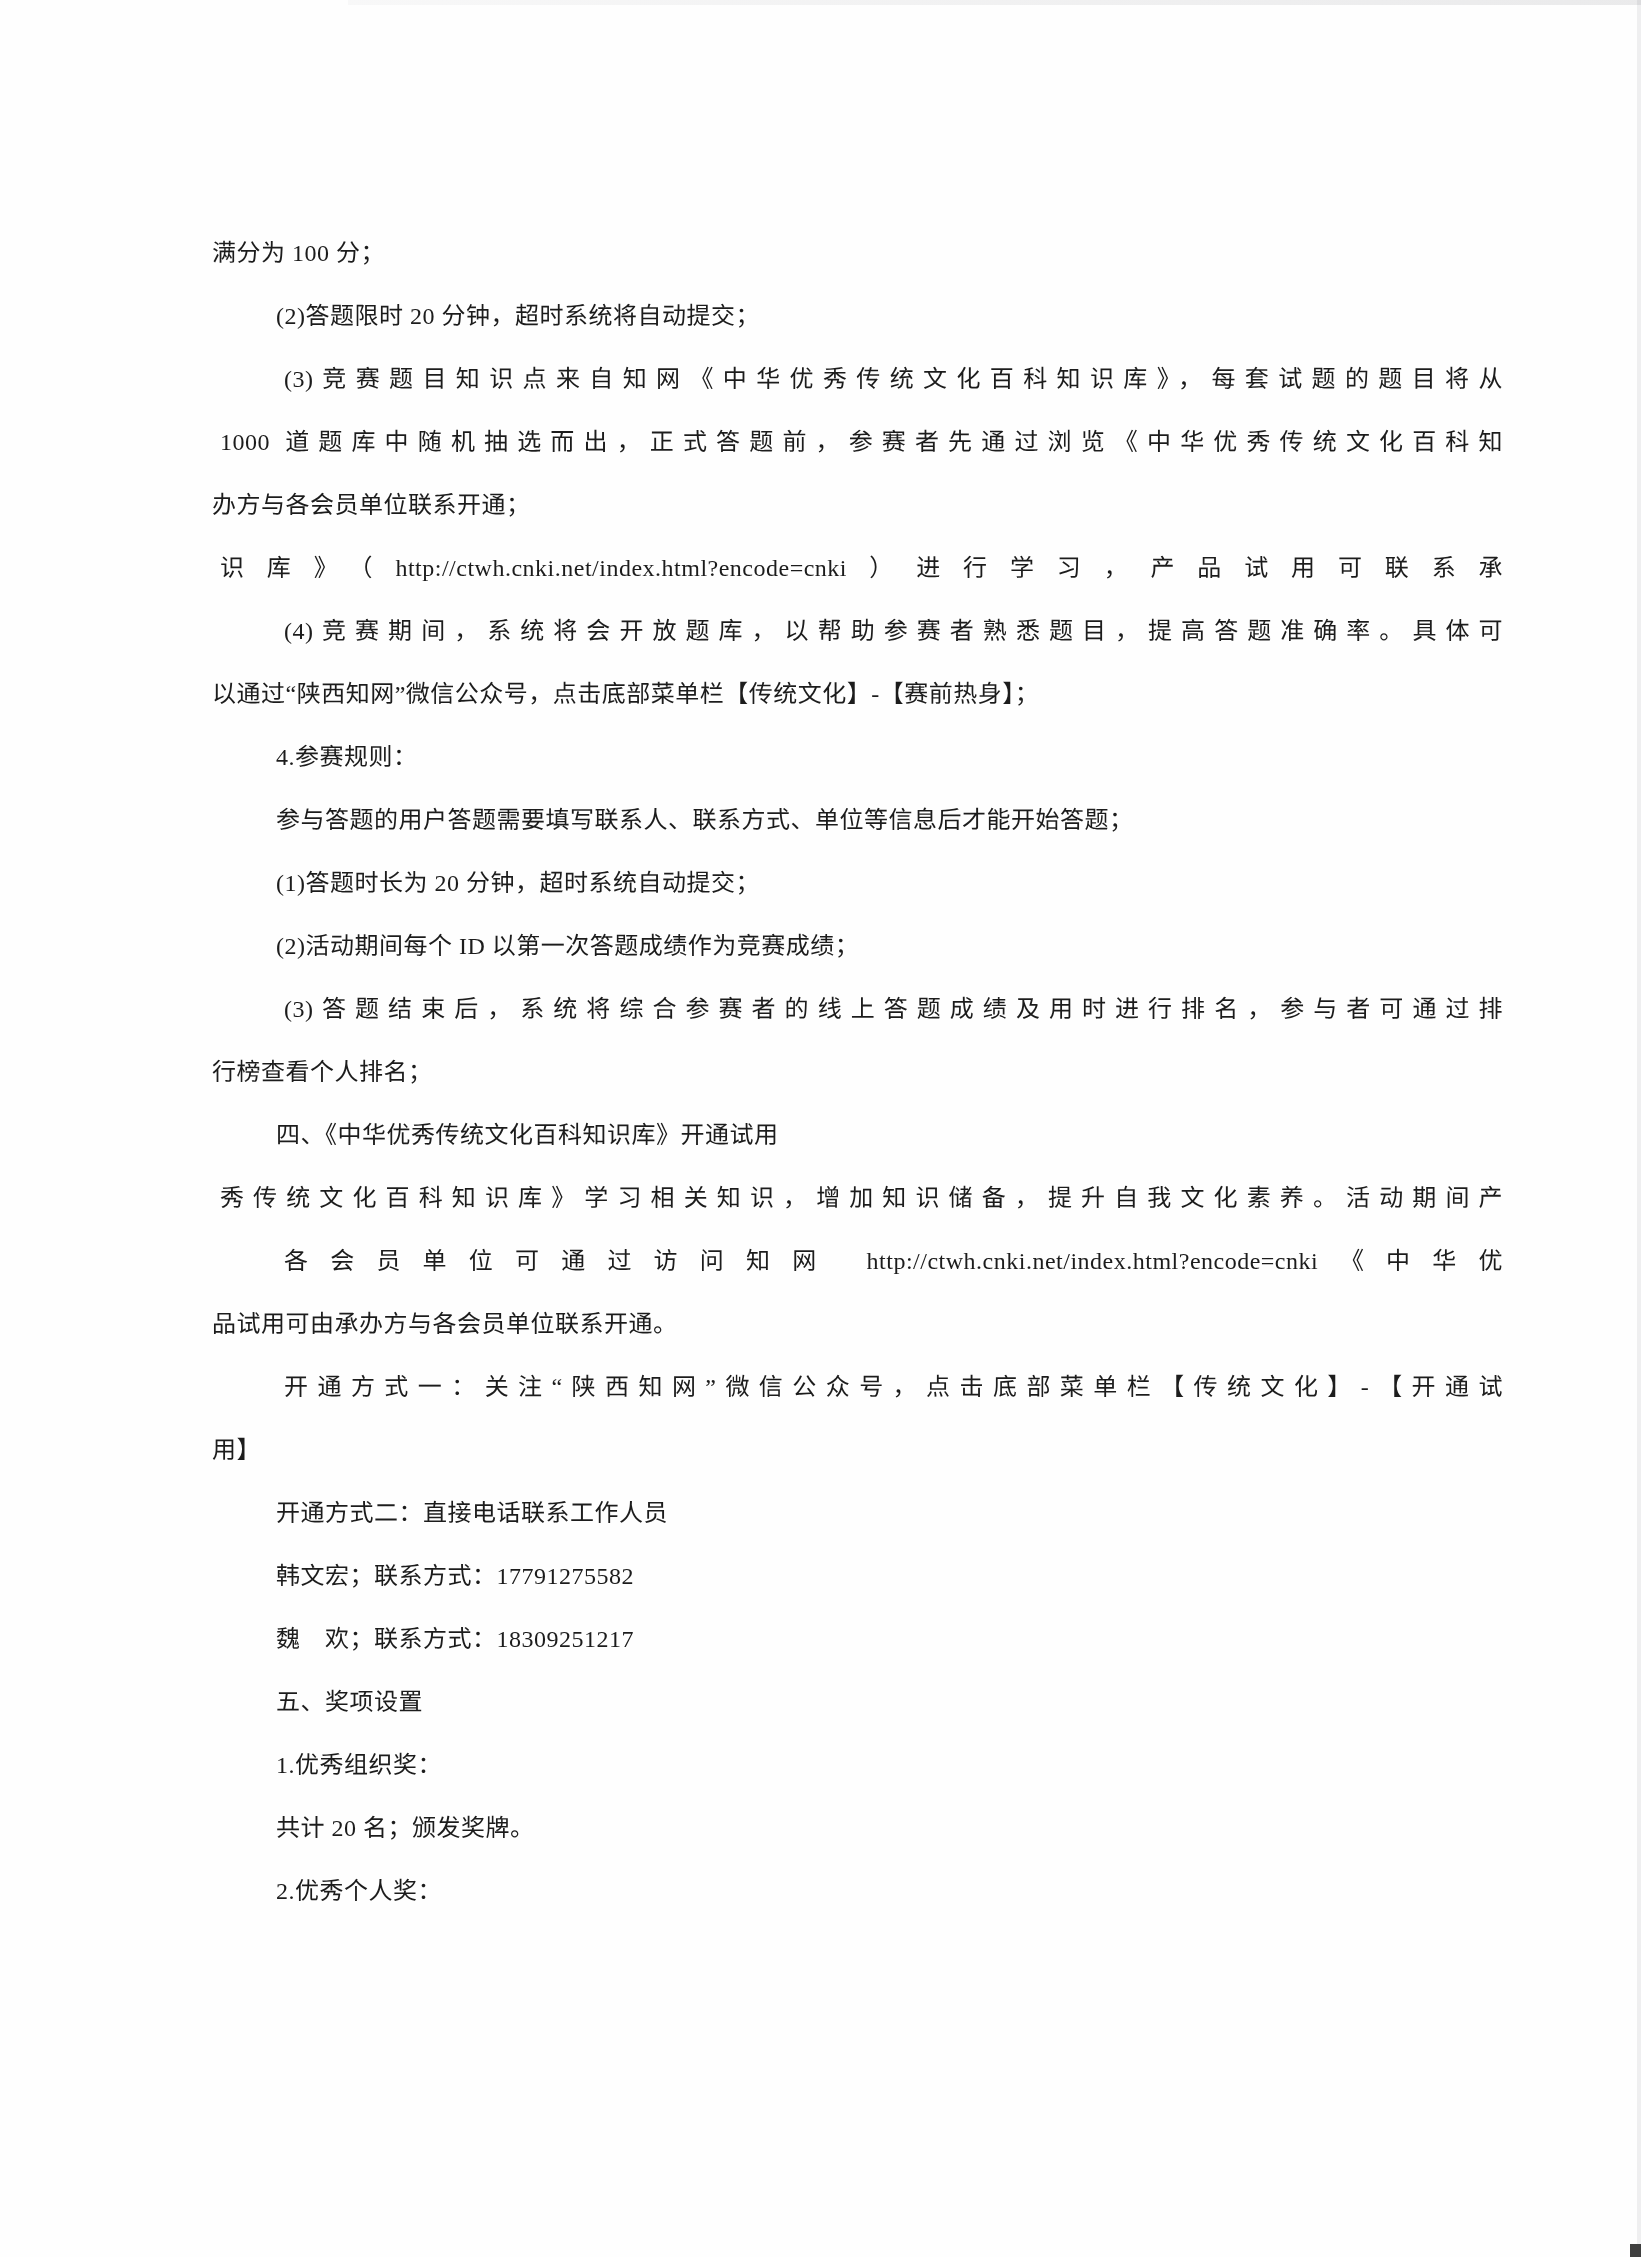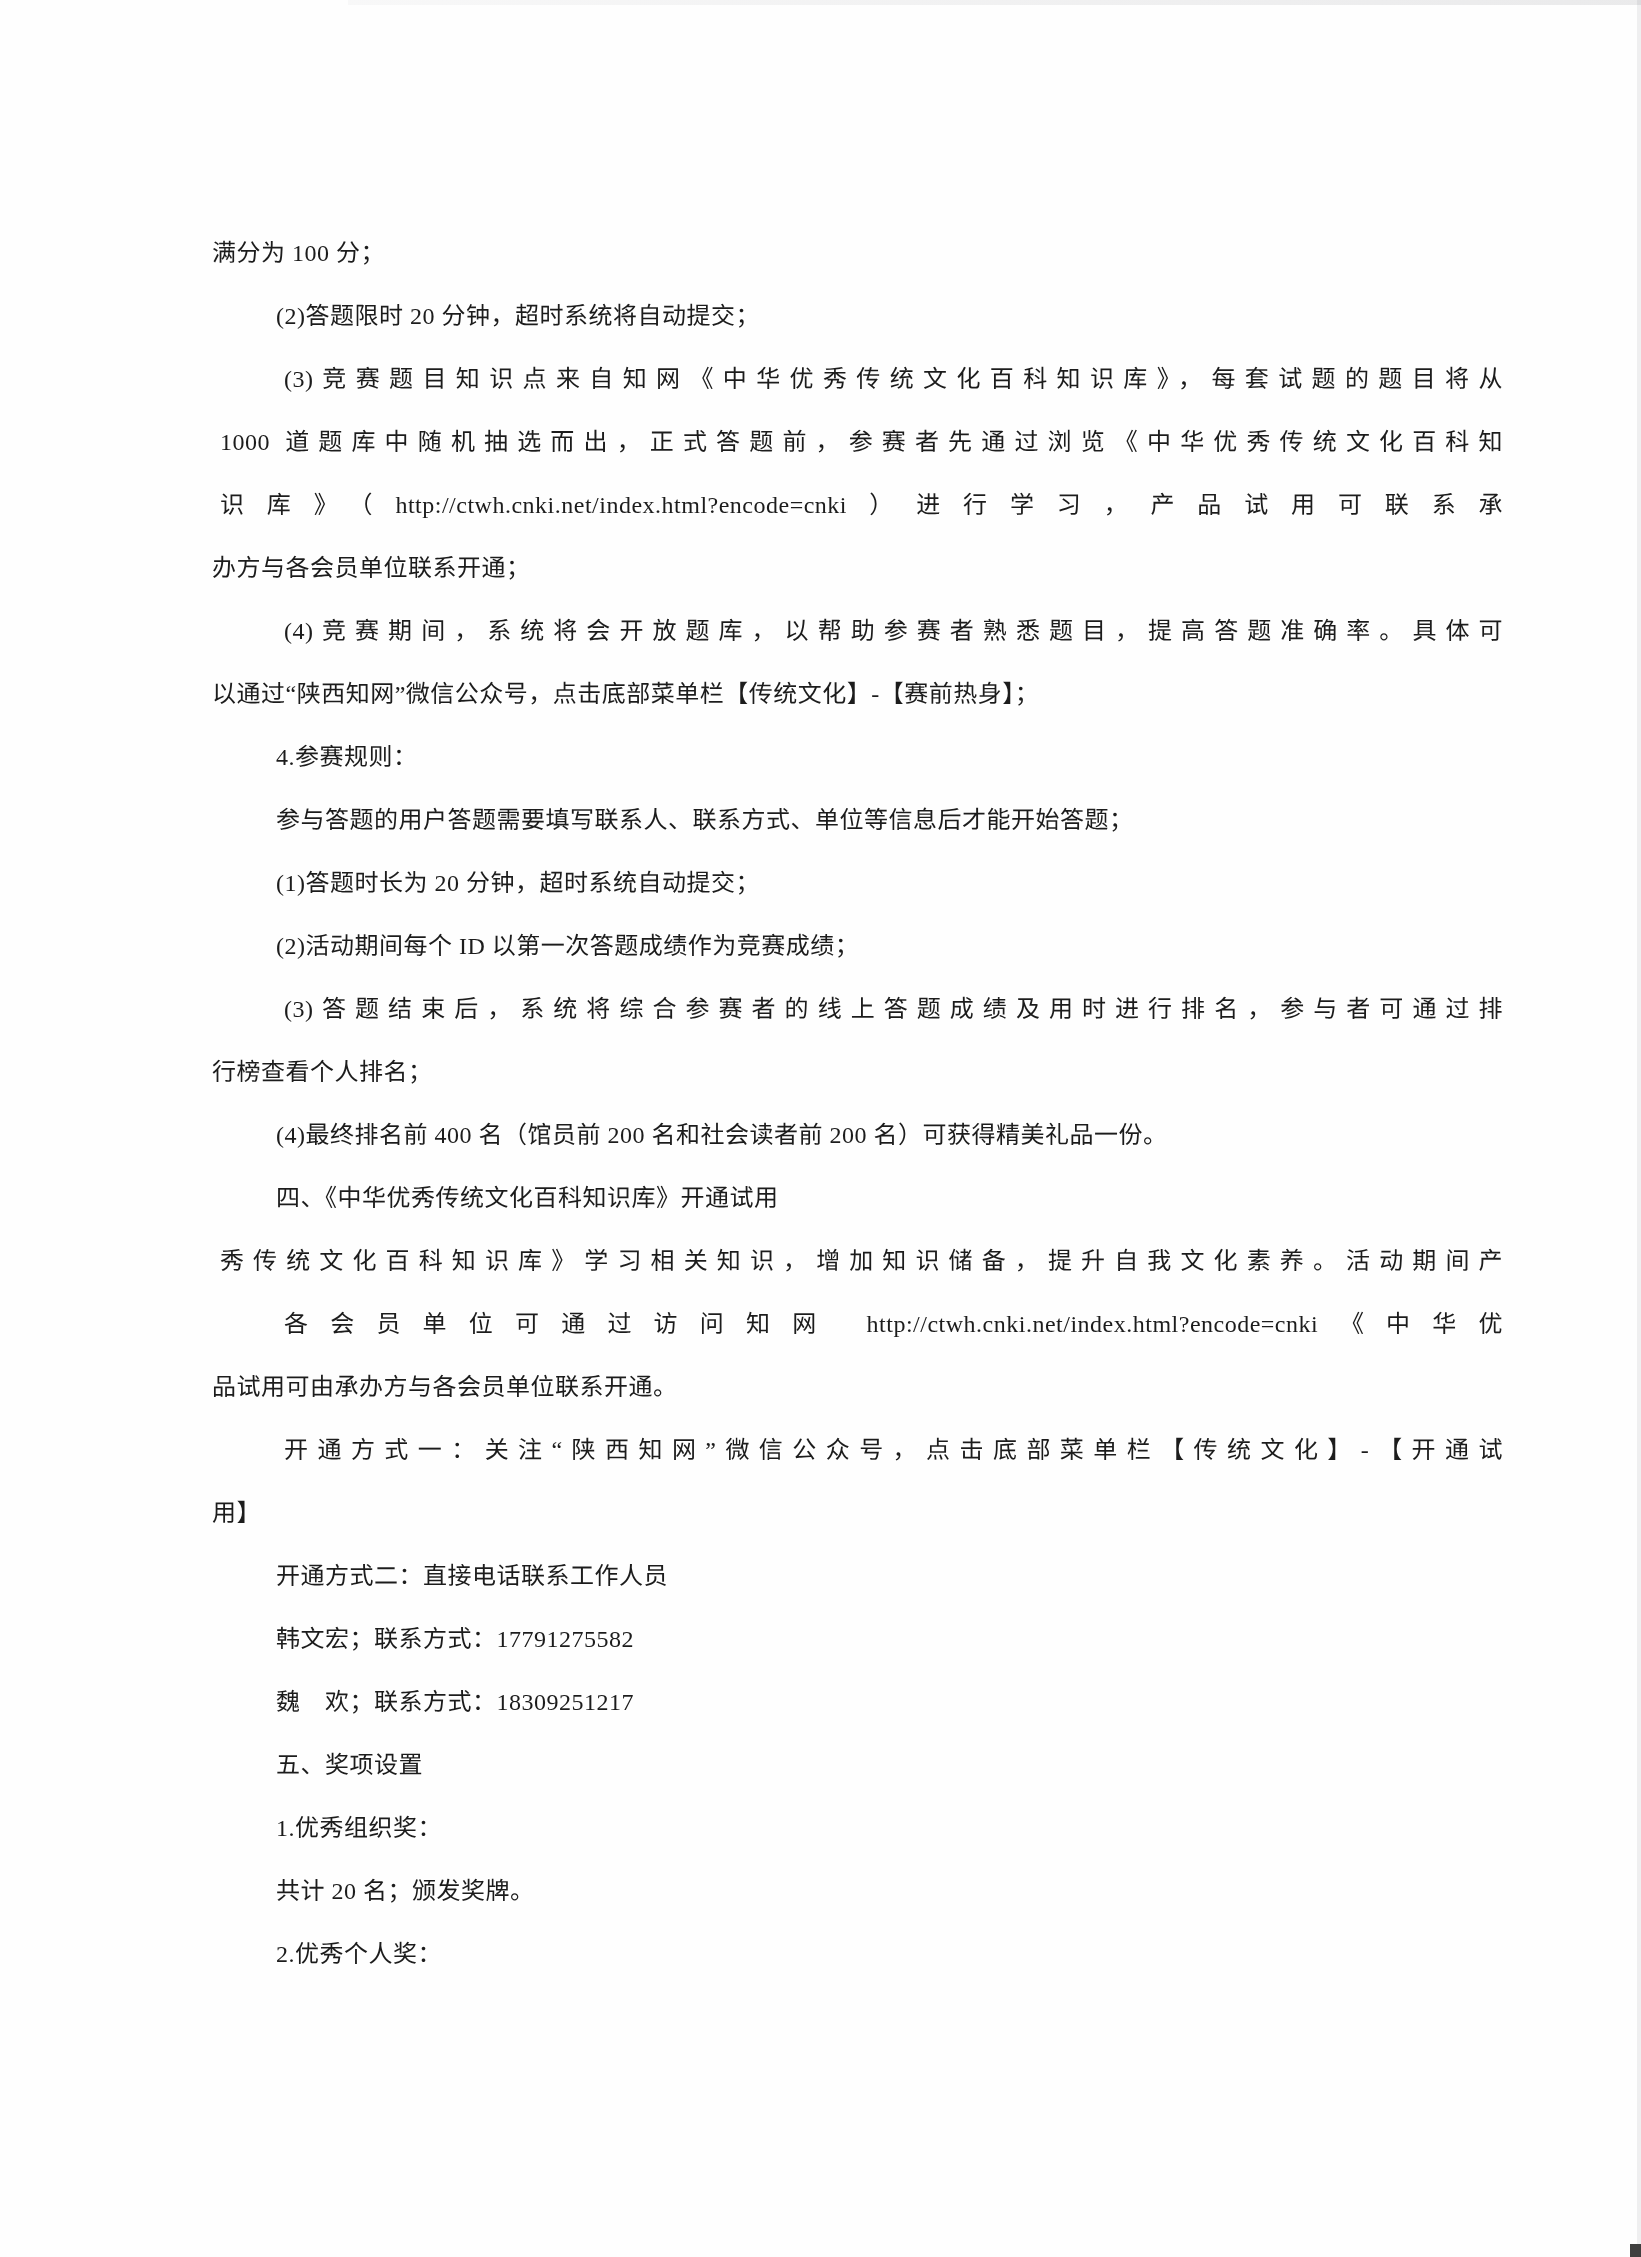--- a/index.html
+++ b/index.html
@@ -46,31 +46,30 @@
 
 <div class="page">
   <div class="top-edge"></div>
   <div class="right-edge"></div>
 
   <div class="doc">
     <div class="ln">满分为 100 分；</div>
     <div class="ln indent">(2)答题限时 20 分钟，超时系统将自动提交；</div>
     <div class="ln indent fill">(3)竞赛题目知识点来自知网《中华优秀传统文化百科知识库》，每套试题的题目将从</div>
     <div class="ln fill">1000 道题库中随机抽选而出，正式答题前，参赛者先通过浏览《中华优秀传统文化百科知</div>
+    <div class="ln">办方与各会员单位联系开通；</div>
     <div class="ln fill">识库》（http://ctwh.cnki.net/index.html?encode=cnki）进行学习，产品试用可联系承</div>
-    <div class="ln">办方与各会员单位联系开通；</div>
     <div class="ln indent fill">(4)竞赛期间，系统将会开放题库，以帮助参赛者熟悉题目，提高答题准确率。具体可</div>
     <div class="ln">以通过“陕西知网”微信公众号，点击底部菜单栏【传统文化】-【赛前热身】；</div>
     <div class="ln indent">4.参赛规则：</div>
     <div class="ln indent">参与答题的用户答题需要填写联系人、联系方式、单位等信息后才能开始答题；</div>
     <div class="ln indent">(1)答题时长为 20 分钟，超时系统自动提交；</div>
     <div class="ln indent">(2)活动期间每个 ID 以第一次答题成绩作为竞赛成绩；</div>
     <div class="ln indent fill">(3)答题结束后，系统将综合参赛者的线上答题成绩及用时进行排名，参与者可通过排</div>
     <div class="ln">行榜查看个人排名；</div>
-    <div class="ln indent">(4)最终排名前 400 名（馆员前 200 名和社会读者前 200 名）可获得精美礼品一份。</div>
     <div class="ln indent">四、《中华优秀传统文化百科知识库》开通试用</div>
     <div class="ln fill">秀传统文化百科知识库》学习相关知识，增加知识储备，提升自我文化素养。活动期间产</div>
     <div class="ln indent fill">各会员单位可通过访问知网 http://ctwh.cnki.net/index.html?encode=cnki《中华优</div>
     <div class="ln">品试用可由承办方与各会员单位联系开通。</div>
     <div class="ln indent fill">开通方式一：关注“陕西知网”微信公众号，点击底部菜单栏【传统文化】-【开通试</div>
     <div class="ln">用】</div>
     <div class="ln indent">开通方式二：直接电话联系工作人员</div>
     <div class="ln indent">韩文宏；联系方式：17791275582</div>
     <div class="ln indent">魏　欢；联系方式：18309251217</div>
     <div class="ln indent">五、奖项设置</div>

